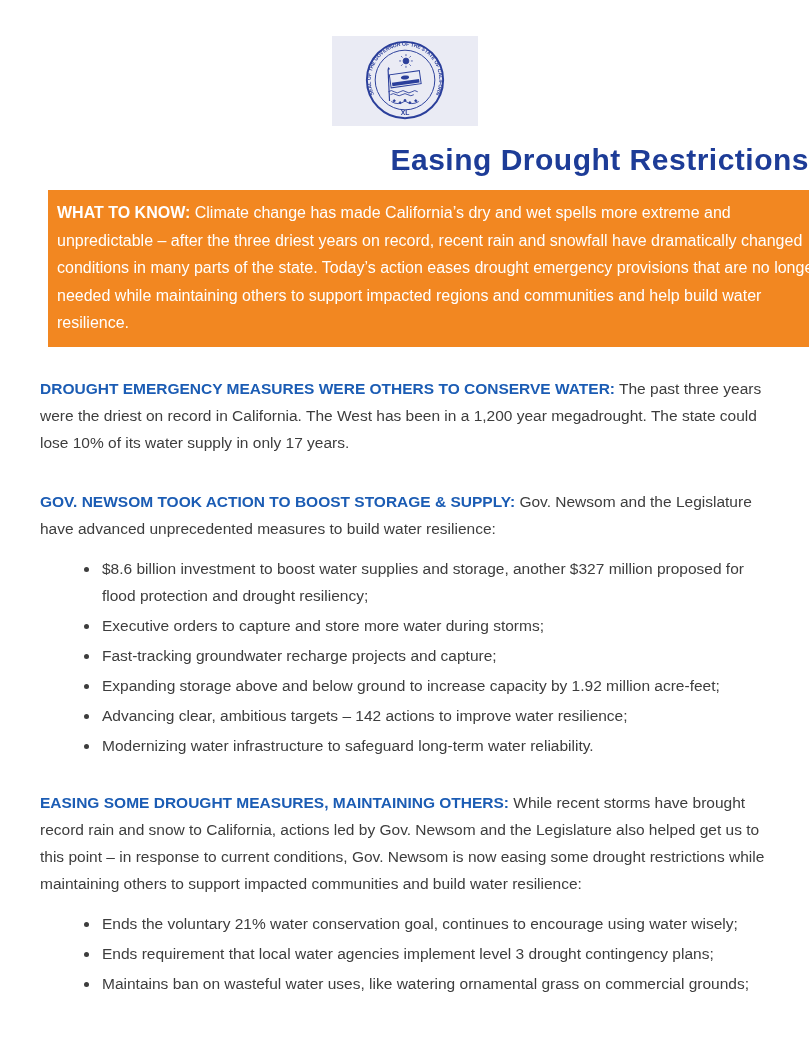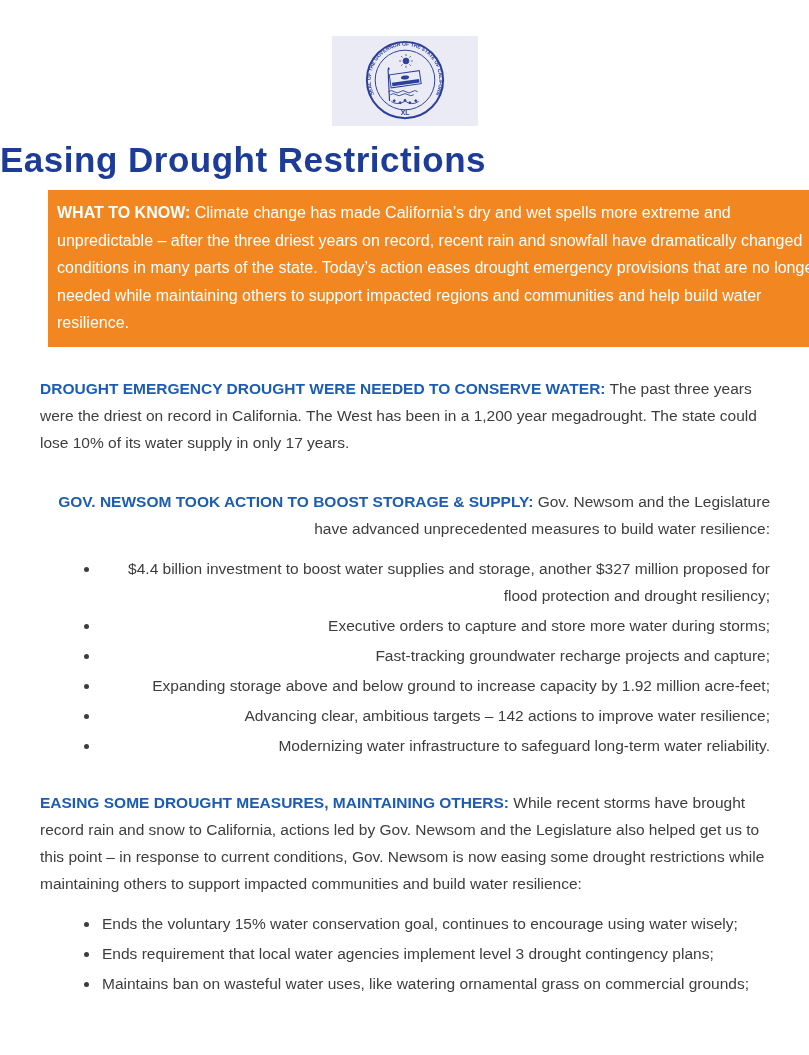--- a/index.html
+++ b/index.html
@@ -28,23 +28,23 @@
     margin: 36px auto 0 auto;
     background: #eaebf4;
     display: flex;
     align-items: center;
     justify-content: center;
   }
   .seal-box svg { display: block; }
 
   
   .page-title {
-    text-align: left;
+    text-align: right;
     color: #1d3c97;
-    font-size: 35px;
+    font-size: 30px;
     font-weight: bold;
     letter-spacing: 0.5px;
     margin-top: 13px;
     line-height: 42px;
   }
 
   
   .callout {
     box-sizing: border-box;
     width: 792px;
@@ -142,39 +142,39 @@
 
   <div class="page-title">Easing Drought Restrictions</div>
 
   <div class="callout">
     <span class="label">WHAT TO KNOW:</span><span> Climate change has made California’s dry and wet spells more extreme and unpredictable – after the three driest years on record, recent rain and snowfall have dramatically changed conditions in many parts of the state. Today’s action eases drought emergency provisions that are no longer needed while maintaining others to support impacted regions and communities and help build water resilience.</span>
   </div>
 
   <div class="content">
 
     <div class="section">
-      <p><span class="section-heading">DROUGHT EMERGENCY DROUGHT WERE NEEDED TO CONSERVE WATER:</span><span> The past three years were the driest on record in California. The West has been in a 1,200 year megadrought. The state could lose 10% of its water supply in only 17 years.</span></p>
+      <p><span class="section-heading">DROUGHT EMERGENCY MEASURES WERE OTHERS TO CONSERVE WATER:</span><span> The past three years were the driest on record in California. The West has been in a 1,200 year megadrought. The state could lose 10% of its water supply in only 17 years.</span></p>
     </div>
 
-    <div class="section" style="margin-top:32px;text-align:right;">
+    <div class="section" style="margin-top:32px;">
       <p><span class="section-heading">GOV. NEWSOM TOOK ACTION TO BOOST STORAGE &amp; SUPPLY:</span><span> Gov. Newsom and the Legislature have advanced unprecedented measures to build water resilience:</span></p>
       <ul class="bullets">
-        <li>$4.4 billion investment to boost water supplies and storage, another $327 million proposed for flood protection and drought resiliency;</li>
+        <li>$8.6 billion investment to boost water supplies and storage, another $327 million proposed for flood protection and drought resiliency;</li>
         <li>Executive orders to capture and store more water during storms;</li>
         <li>Fast-tracking groundwater recharge projects and capture;</li>
         <li>Expanding storage above and below ground to increase capacity by 1.92 million acre-feet;</li>
         <li>Advancing clear, ambitious targets – 142 actions to improve water resilience;</li>
         <li>Modernizing water infrastructure to safeguard long-term water reliability.</li>
       </ul>
     </div>
 
     <div class="section" style="margin-top:30px;">
       <p><span class="section-heading">EASING SOME DROUGHT MEASURES, MAINTAINING OTHERS:</span><span> While recent storms have brought record rain and snow to California, actions led by Gov. Newsom and the Legislature also helped get us to this point – in response to current conditions, Gov. Newsom is now easing some drought restrictions while maintaining others to support impacted communities and build water resilience:</span></p>
       <ul class="bullets">
-        <li>Ends the voluntary 15% water conservation goal, continues to encourage using water wisely;</li>
+        <li>Ends the voluntary 21% water conservation goal, continues to encourage using water wisely;</li>
         <li>Ends requirement that local water agencies implement level 3 drought contingency plans;</li>
         <li>Maintains ban on wasteful water uses, like watering ornamental grass on commercial grounds;</li>
 
       </ul>
     </div>
 
   </div>
 
 </div>
 

